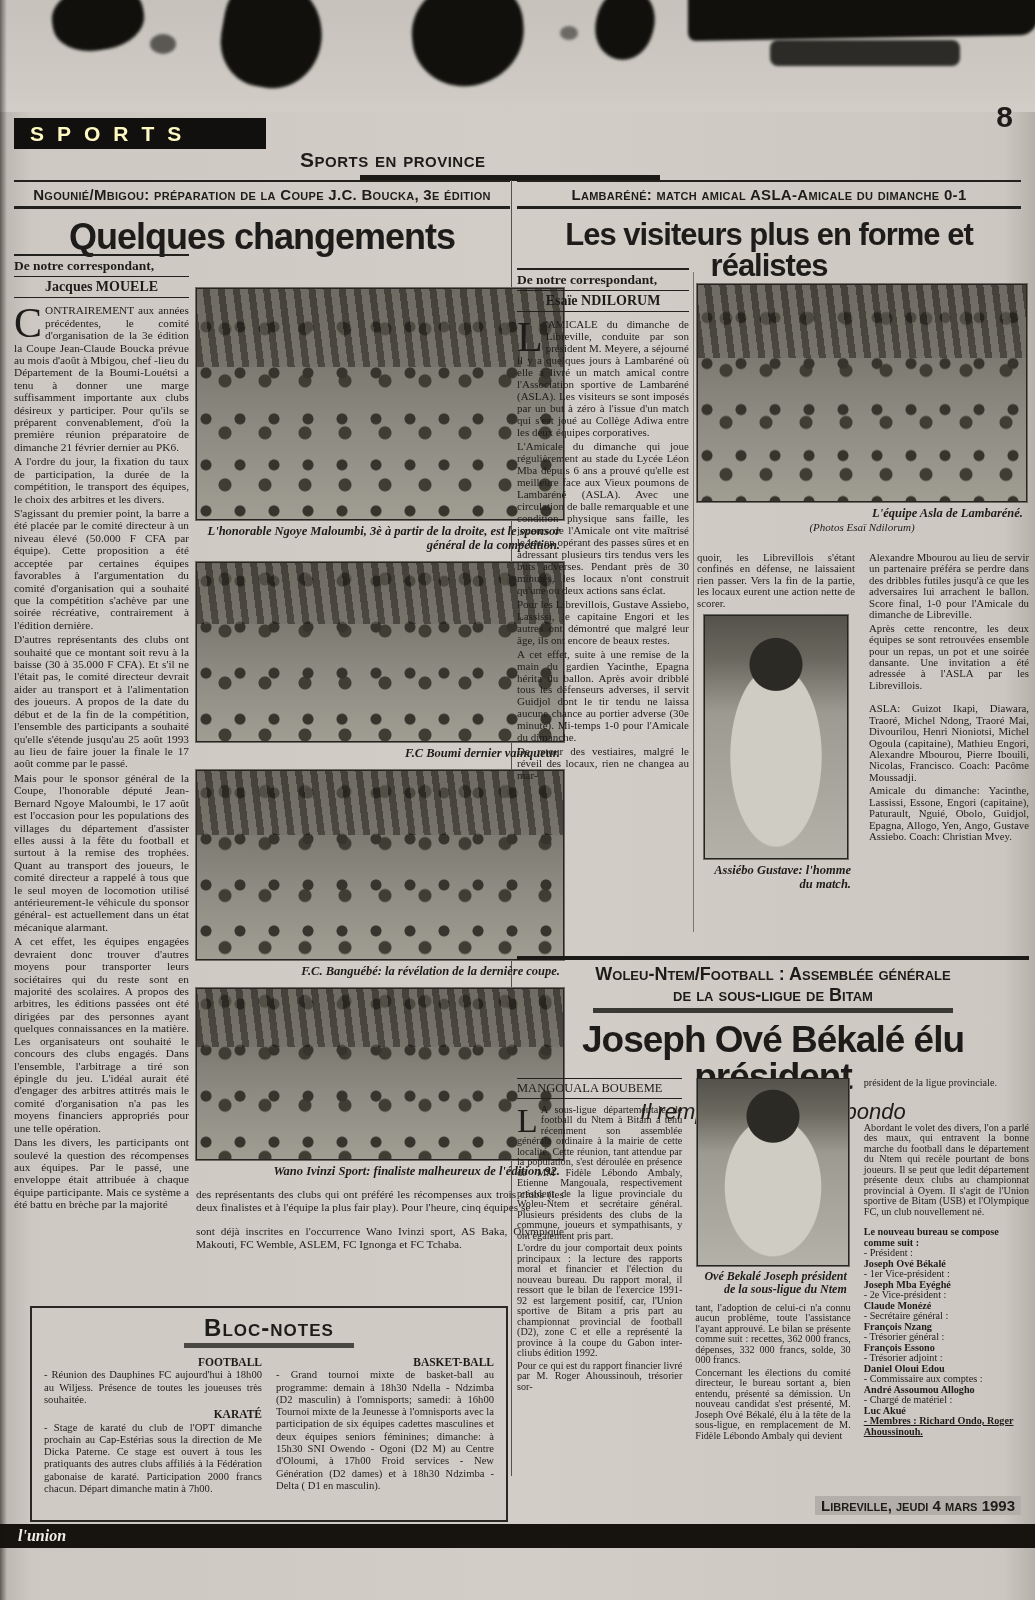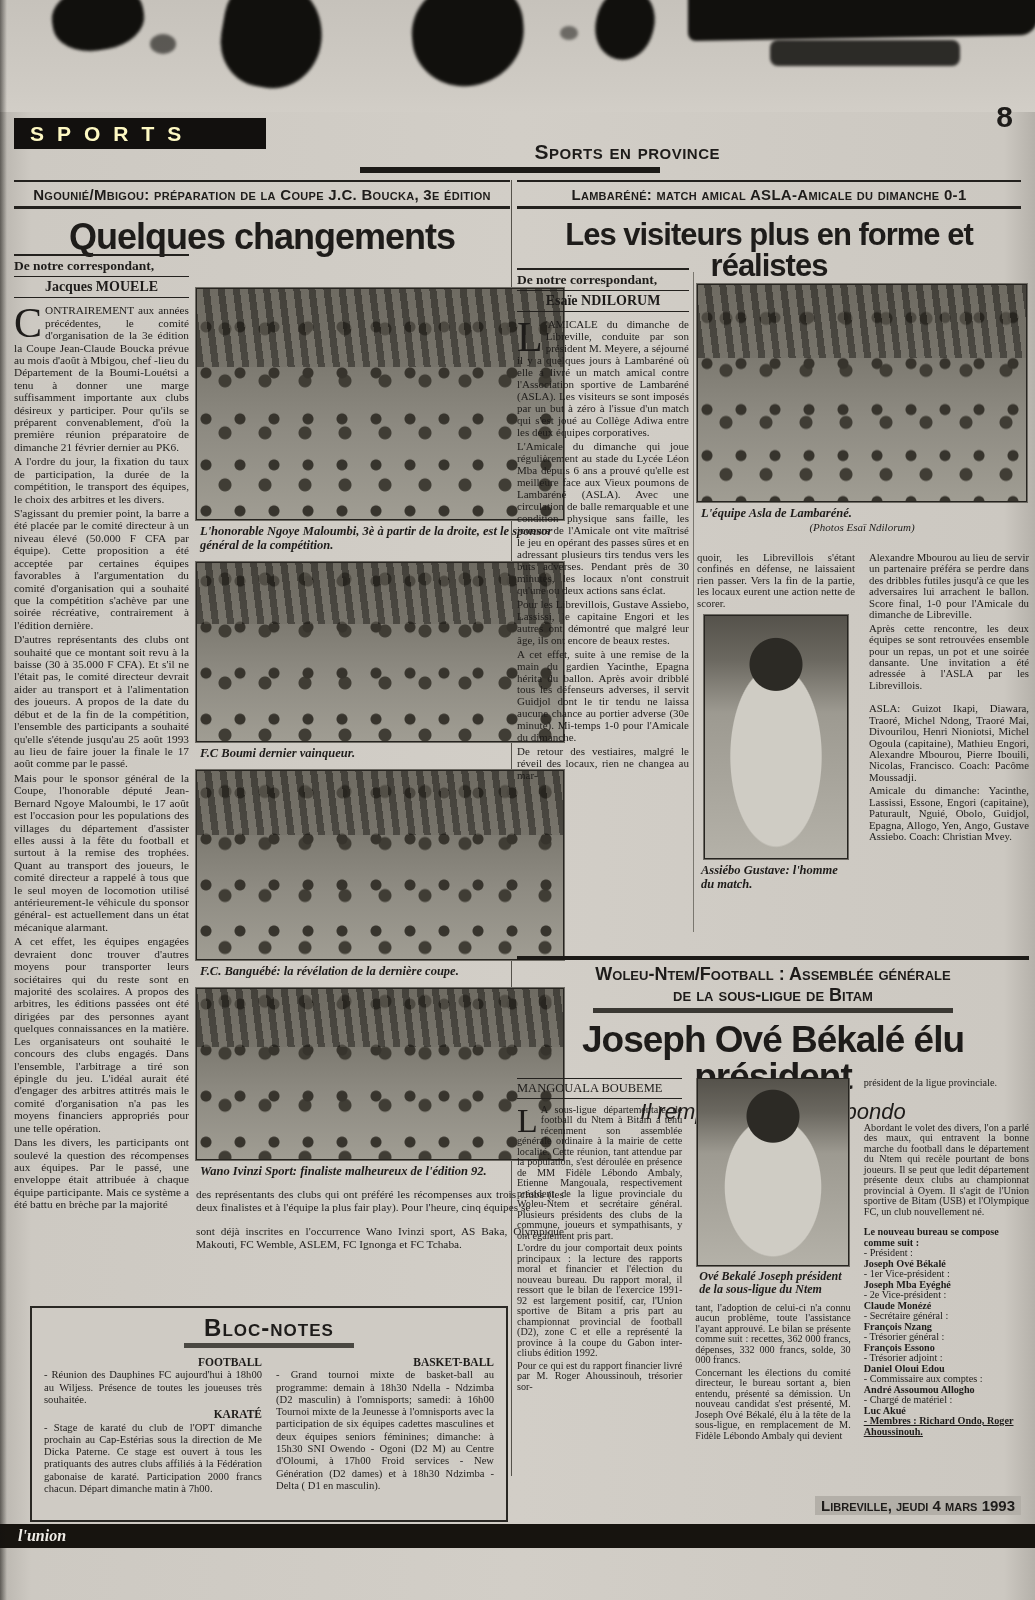--- a/index.html
+++ b/index.html
@@ -11,21 +11,21 @@
   
   .top-strip{position:absolute;left:0;top:0;width:1035px;height:112px;
         background:linear-gradient(180deg,#c6c2bb 0,#cfcbc4 80%,#d2cec7 100%);overflow:hidden;}
   .blob{position:absolute;background:#11100d;filter:blur(1.5px);}
   
   .sports-bar{position:absolute;left:14px;top:118px;width:252px;height:31px;background:#12100e;
         color:#fef9c3;font-family:"Liberation Sans",sans-serif;font-weight:bold;font-size:21px;
         letter-spacing:13px;line-height:31px;padding-left:16px;box-sizing:border-box;}
   .page-num{position:absolute;right:22px;top:100px;font-family:"Liberation Sans",sans-serif;
         font-weight:bold;font-size:30px;}
-  .province{position:absolute;left:300px;top:140px;width:420px;text-align:right;}
+  .province{position:absolute;left:300px;top:148px;width:420px;text-align:left;}
   .province .t{font-family:"Liberation Sans",sans-serif;font-weight:bold;font-size:21px;
         font-variant:small-caps;letter-spacing:.5px;}
   .province .rule{height:6px;background:#1c1a17;width:300px;margin:3px auto 0;}
   
   .kicker{font-family:"Liberation Sans",sans-serif;font-weight:bold;font-variant:small-caps;
         font-size:15px;letter-spacing:.3px;padding:4px 2px 3px;border-top:2px solid #23211e;
         border-bottom:3px solid #23211e;text-align:center;}
   .headline{font-family:"Liberation Sans",sans-serif;font-weight:bold;letter-spacing:-1px;
         text-align:center;line-height:1.0;}
   .byline{border-top:2px solid #23211e;margin-bottom:6px;}
@@ -33,21 +33,21 @@
   .byline .nam{font-weight:bold;font-size:14px;text-align:center;padding:2px 0 3px;border-bottom:1.5px solid #23211e;}
   .coltxt p{margin:0 0 2px;text-align:justify;}
   .dropcap{float:left;font-size:42px;line-height:.78;padding:3px 3px 0 0;font-weight:normal;}
   .photo{border:1px solid #262420;box-shadow:0 0 0 1px #6e6b64;position:relative;overflow:hidden;}
   .crowd{background:
      repeating-radial-gradient(circle at 9px 14px, #37342d 0 5px, rgba(0,0,0,0) 6px 100%) 0 38%/34px 46px,
      repeating-radial-gradient(circle at 20px 10px, #403d35 0 6px, rgba(0,0,0,0) 7px 100%) 8px 46%/40px 52px,
      linear-gradient(180deg,#6f6c63 0,#7d7a71 34%,#8e8b82 62%,#a09d93 100%);}
   .crowd::before{content:"";position:absolute;left:0;top:0;width:100%;height:34%;
      background:repeating-linear-gradient(83deg,rgba(25,23,19,.5) 0 7px,rgba(110,106,97,.4) 7px 15px);}
-  .caption{font-weight:bold;font-style:italic;text-align:left;font-size:12.5px;line-height:1.12;margin:4px 4px 0;}
+  .caption{font-weight:bold;font-style:italic;text-align:right;font-size:12.5px;line-height:1.12;margin:4px 4px 0;}
   .credit{font-style:italic;text-align:center;font-size:11px;margin-top:1px;}
   .vrule{position:absolute;width:1px;background:#55524b;}
   
   .al-head{position:absolute;left:14px;top:180px;width:496px;}
   .al-head .headline{font-size:36px;margin-top:10px;}
   .al-text{position:absolute;left:14px;top:254px;width:175px;height:1056px;overflow:hidden;
         font-size:11.3px;line-height:1.1;}
   .al-photos{position:absolute;left:196px;top:288px;width:368px;}
   .al-bottom{display:flex;gap:12px;margin-top:10px;font-size:11.3px;line-height:1.12;flex-direction:column;}
   .al-bottom>div{flex:1;text-align:justify;}

